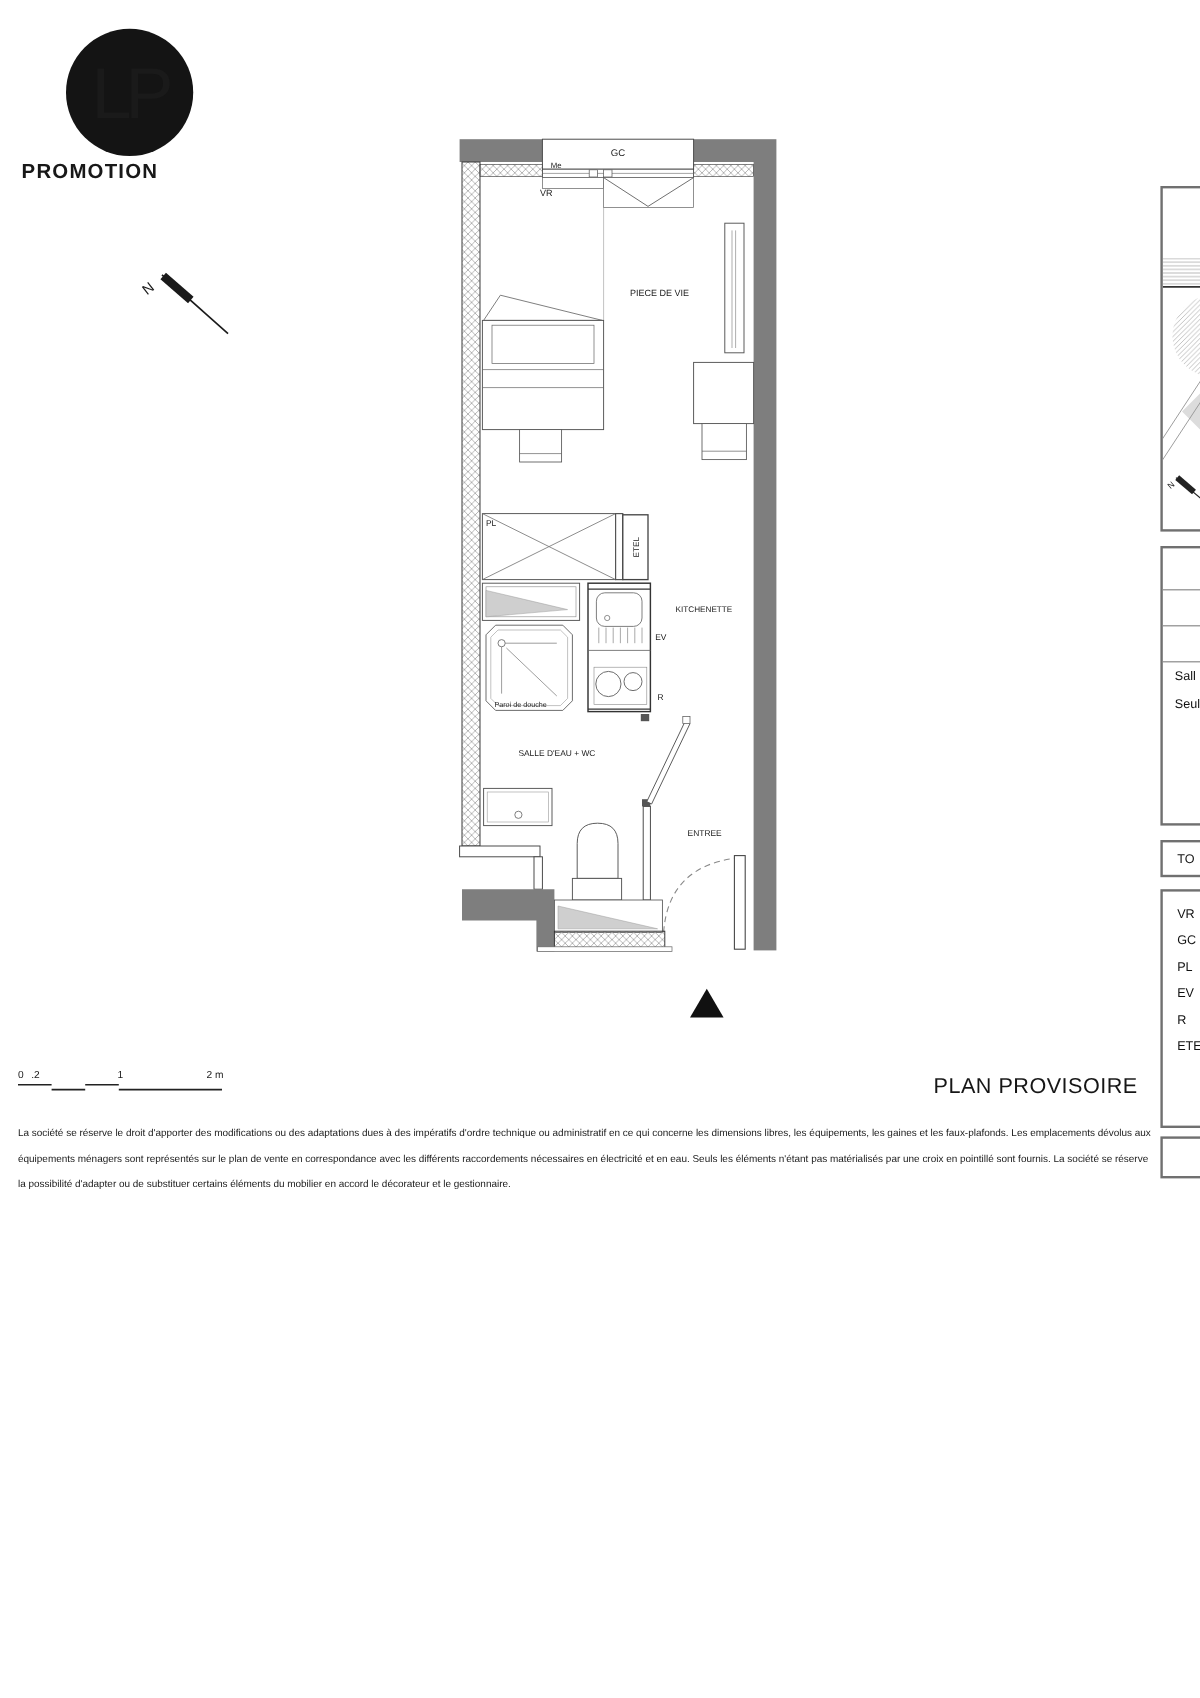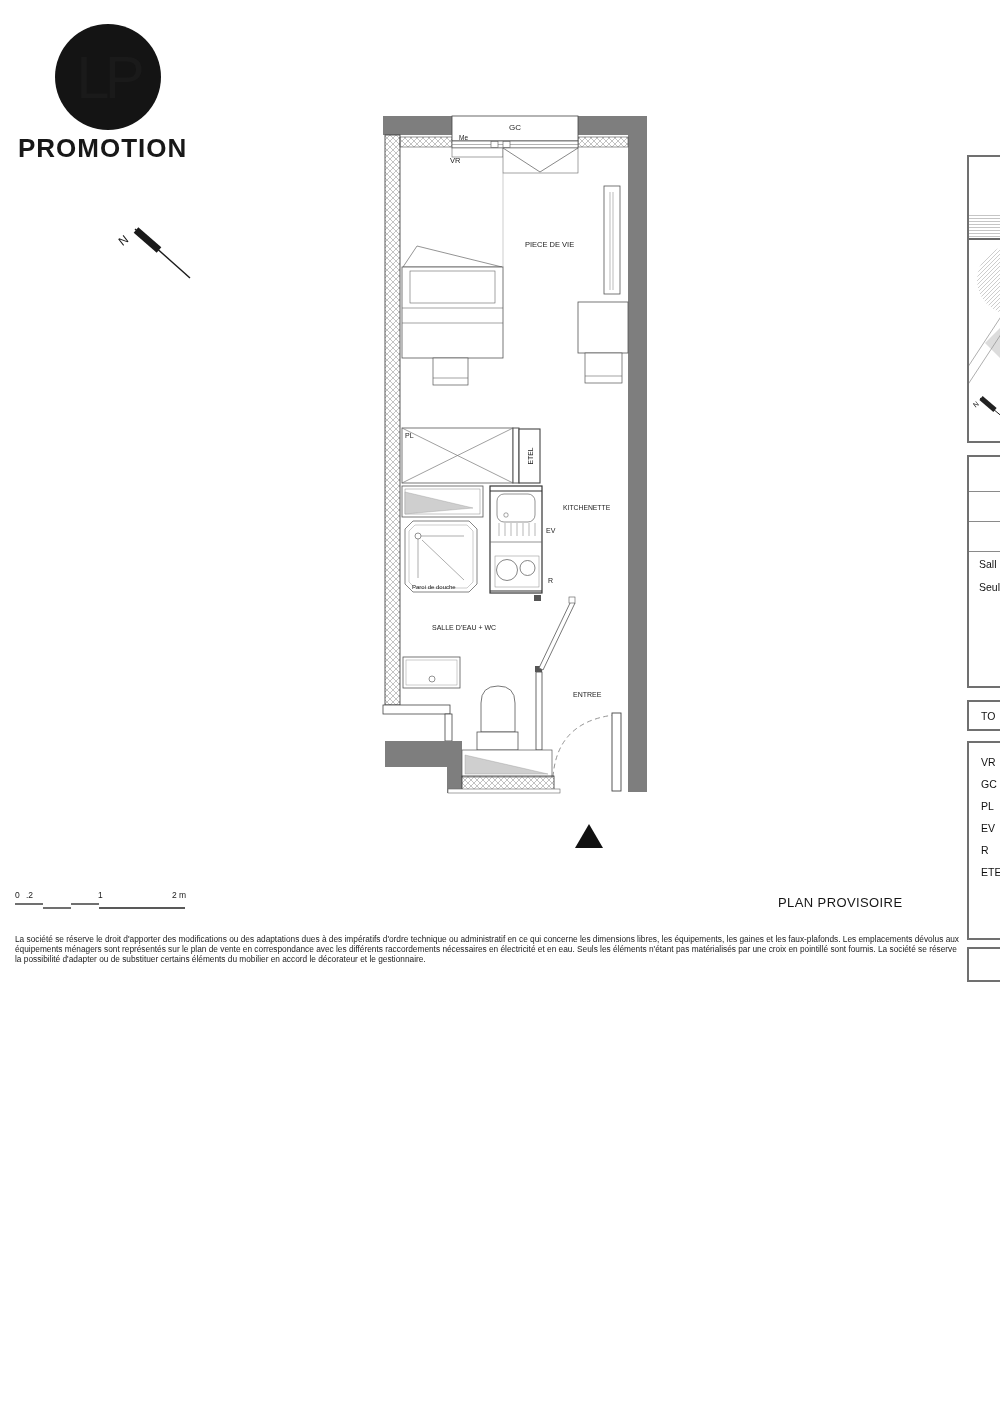--- a/index.html
+++ b/index.html
@@ -1,29 +1,29 @@
 <!DOCTYPE html>
 <html><head>
 <meta charset="utf-8">
 <style>
   html,body{margin:0;padding:0;background:#fff;}
   .page{position:relative;width:1000px;height:1415px;background:#fff;overflow:hidden;
         font-family:"Liberation Sans",sans-serif;color:#1a1a1a;}
   .abs{position:absolute;}
-  .logo-name{position:absolute;left:18px;top:133px;font-size:26px;font-weight:bold;
+  .logo-name{position:absolute;left:18px;top:133px;font-size:17px;font-weight:bold;
              letter-spacing:1px;color:#181818;}
   .panel-box{position:absolute;left:967px;width:46px;background:#fff;
              border:2px solid #707070;box-sizing:border-box;}
   .srow{border-bottom:1px solid #8a8a8a;}
   .surface-text{position:absolute;left:10px;top:96px;font-size:10.5px;line-height:23px;color:#111;}
   .total-text{font-size:10.5px;color:#111;padding:8px 0 0 12px;}
   .legend-list{font-size:10.5px;line-height:22px;color:#111;padding:8px 0 0 12px;}
-  .plan-title{position:absolute;left:778px;top:895px;font-size:13px;letter-spacing:0.4px;color:#161616;}
+  .plan-title{position:absolute;left:778px;top:895px;font-size:18px;letter-spacing:0.4px;color:#161616;}
   .disclaimer{position:absolute;left:15px;top:934px;width:950px;font-size:8.3px;
-              line-height:10px;color:#1a1a1a;}
+              line-height:21px;color:#1a1a1a;}
   svg text{font-family:"Liberation Sans",sans-serif;fill:#1a1a1a;}
 </style>
 </head>
 <body>
 
 <div class="page">
 
   <svg class="abs" style="left:20px;top:18px;" width="145" height="115" viewBox="0 0 145 115">
     <circle cx="88" cy="59" r="53" fill="#141414"></circle>
     <text x="88" y="80" text-anchor="middle" font-size="60" letter-spacing="-5" fill="#ffffff">LP</text>

